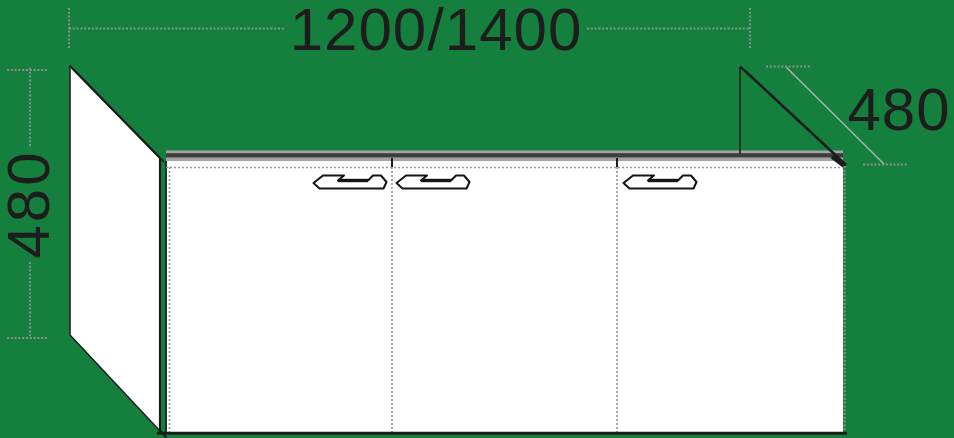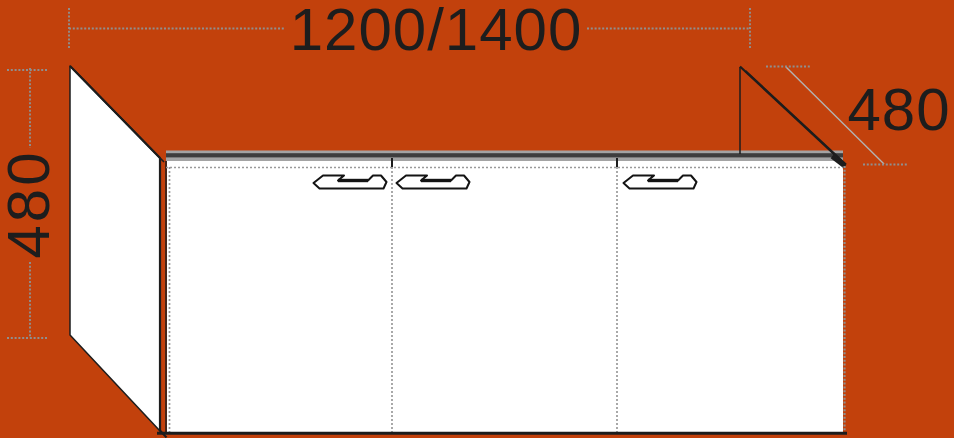--- a/index.html
+++ b/index.html
@@ -4,21 +4,21 @@
 <style>
   html, body {
     margin: 0;
     padding: 0;
     background: #ffffff;
   }
   .stage {
     position: relative;
     width: 954px;
     height: 438px;
-    background: #c2410c;
+    background: #15803d;
     overflow: hidden;
   }
   svg text {
     font-family: "Liberation Sans", "DejaVu Sans", sans-serif;
     fill: #1d1d1d;
     font-weight: 400;
   }
   .dim-label {
     font-size: 60px;
     letter-spacing: 1px;

